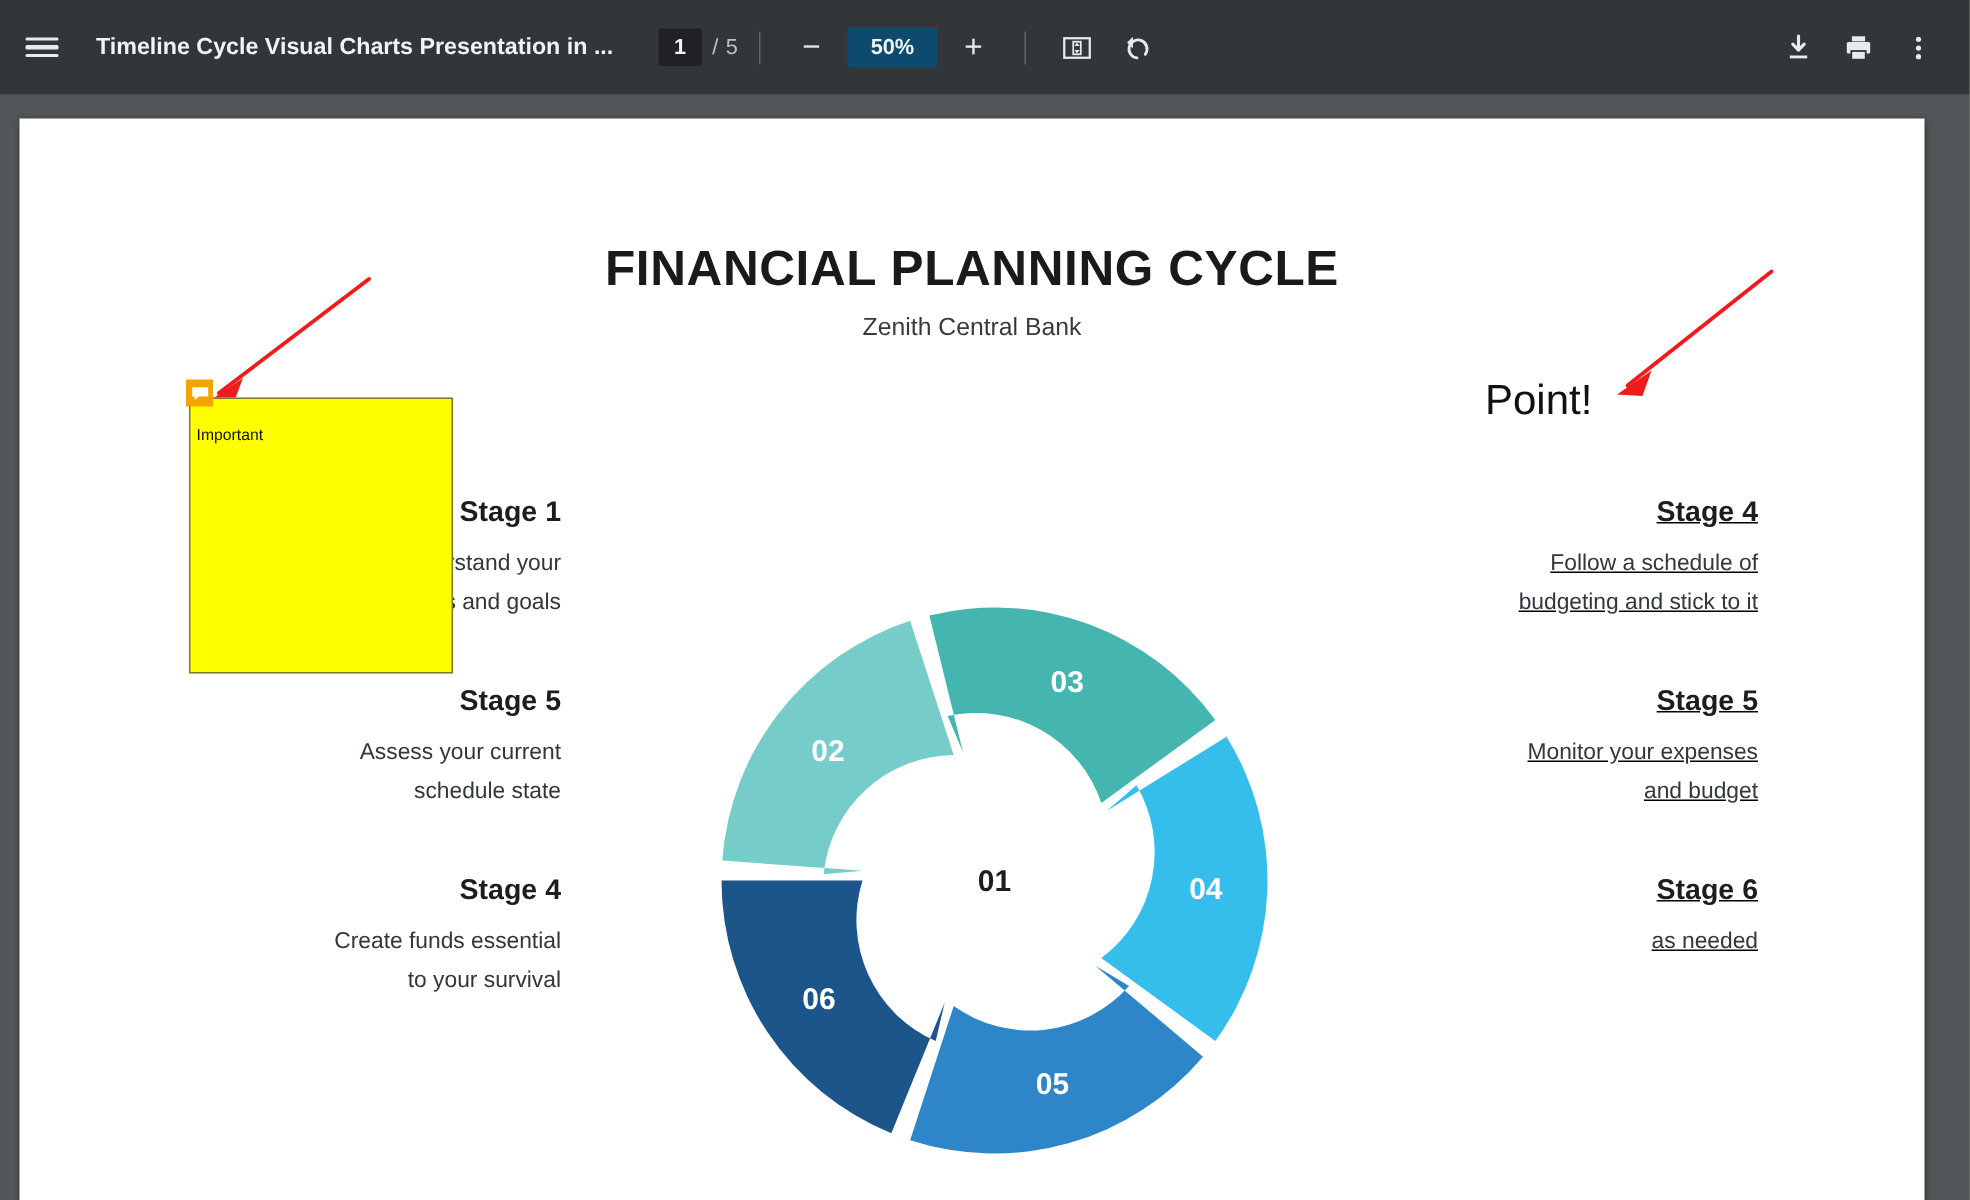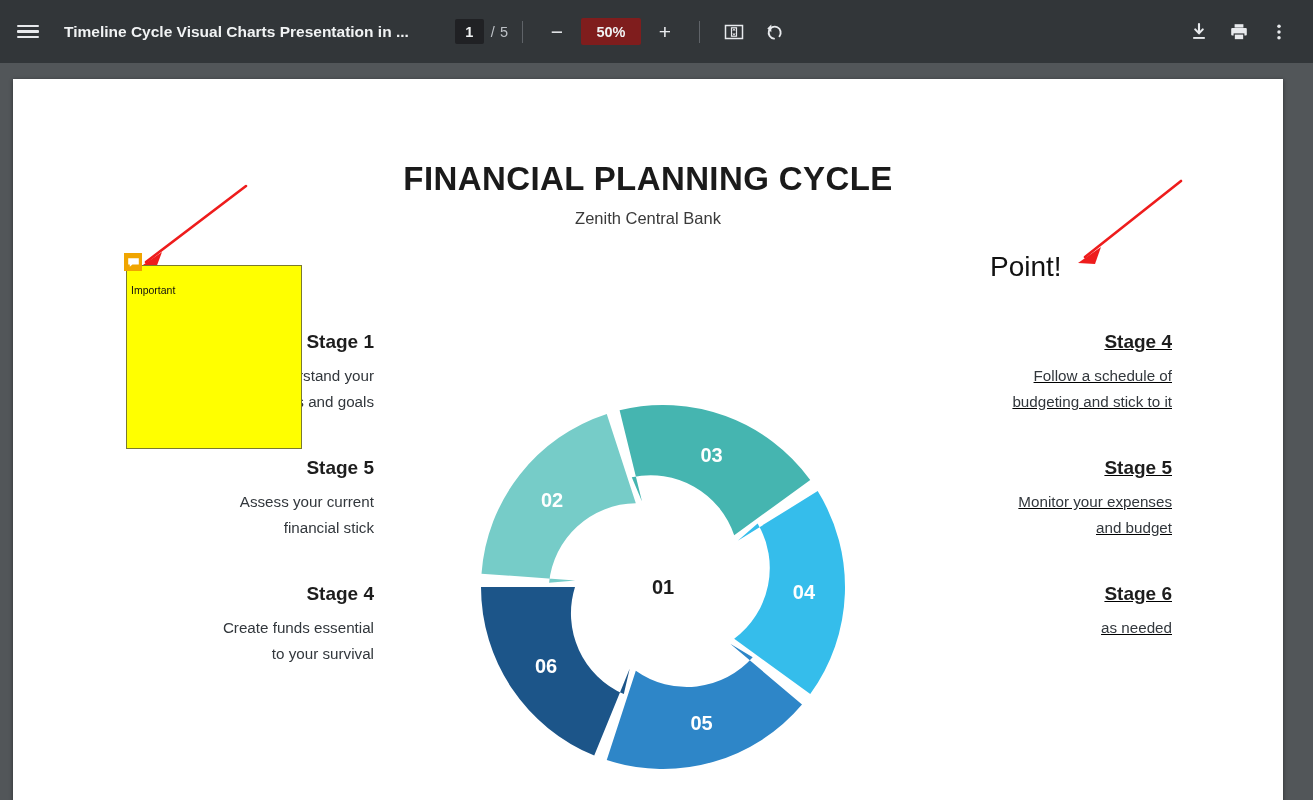--- a/index.html
+++ b/index.html
@@ -10,21 +10,20 @@
     font-family: "Liberation Sans", sans-serif;
   }
 
   
   .toolbar {
     position: absolute; top: 0; left: 0;
     width: 1313px; height: 63px;
     background: #323639;
     display: flex; align-items: center;
     color: #e8eaed;
-    gap: 16px;
   }
   .tb-left { display: flex; align-items: center; flex: 0 0 auto; }
   .tb-center { display: flex; align-items: center; flex: 1 1 auto; }
   .tb-right { display: flex; align-items: center; margin-left: auto; padding-right: 14px; }
 
   .icon-btn {
     display: flex; align-items: center; justify-content: center;
     width: 40px; height: 40px;
     border-radius: 4px;
     cursor: pointer;
@@ -66,21 +65,21 @@
   .divider {
     width: 1px; height: 22px;
     background: #5f6368;
     margin: 0 14px;
     flex: 0 0 auto;
   }
 
   .zoom-group { display: flex; align-items: center; }
   .zoom-sym { font-size: 21px; line-height: 1; color: #e8eaed; }
   .zoom-value {
-    background: #7f1d1d;
+    background: #0c4a6e;
     color: #f1f3f4;
     border: none;
     width: 60px; height: 27px;
     text-align: center;
     font-size: 14.5px; font-weight: bold;
     font-family: "Liberation Sans", sans-serif;
     border-radius: 2px;
     margin: 0 4px;
     outline: none;
   }
@@ -270,21 +269,21 @@
           <div class="stage-head">Stage 1</div>
           <div class="stage-desc">
             <div>Understand your</div>
             <div>needs and goals</div>
           </div>
         </div>
         <div class="stage">
           <div class="stage-head">Stage 5</div>
           <div class="stage-desc">
             <div>Assess your current</div>
-            <div>financial stick</div>
+            <div>schedule state</div>
           </div>
         </div>
         <div class="stage">
           <div class="stage-head">Stage 4</div>
           <div class="stage-desc">
             <div>Create funds essential</div>
             <div>to your survival</div>
           </div>
         </div>
       </div>

